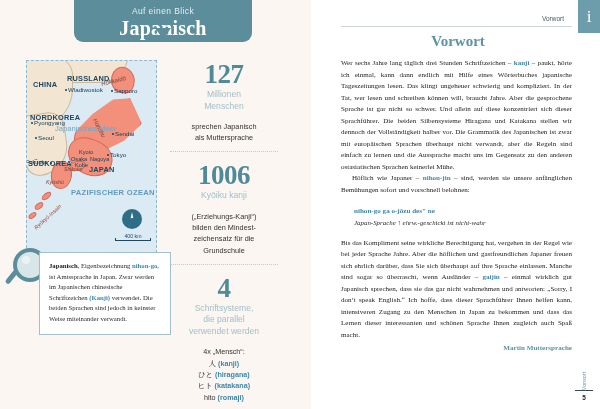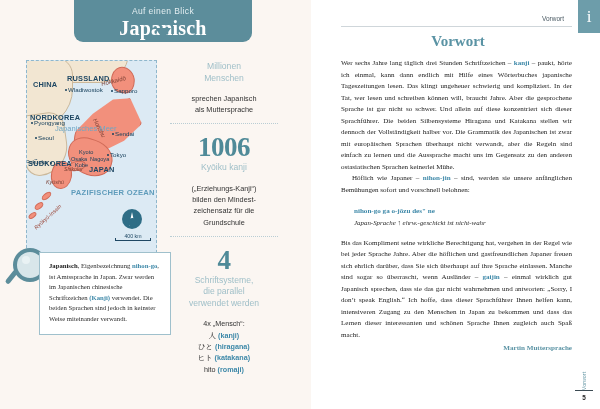--- a/index.html
+++ b/index.html
@@ -224,20 +224,21 @@
 
     <div class="glass-handle"></div>
     <div class="glass">
       <div class="glass-hl"></div>
     </div>
     <div class="callout">
       <p><b>Japanisch</b><span>, Eigenbezeichnung </span><span class="hl">nihon-go</span><span>, ist Amtssprache in Japan. Zwar werden im Japanischen chinesische Schriftzeichen </span><span class="hl">(Kanji)</span><span> verwendet. Die beiden Sprachen sind jedoch in keinster Weise miteinander verwandt.</span></p>
     </div>
 
     <div class="stats">
+      <div class="bignum">127</div>
       <div class="bigsub" style="white-space:pre-line;">Millionen
 Menschen</div>
       <div class="caption" style="white-space:pre-line;">sprechen Japanisch
 als Muttersprache</div>
 
       <div class="divider"></div>
 
       <div class="bignum">1006</div>
       <div class="bigsub" style="white-space:pre-line;">Kyōiku kanji</div>
       <div class="caption" style="white-space:pre-line;">(„Erziehungs-Kanji“)

